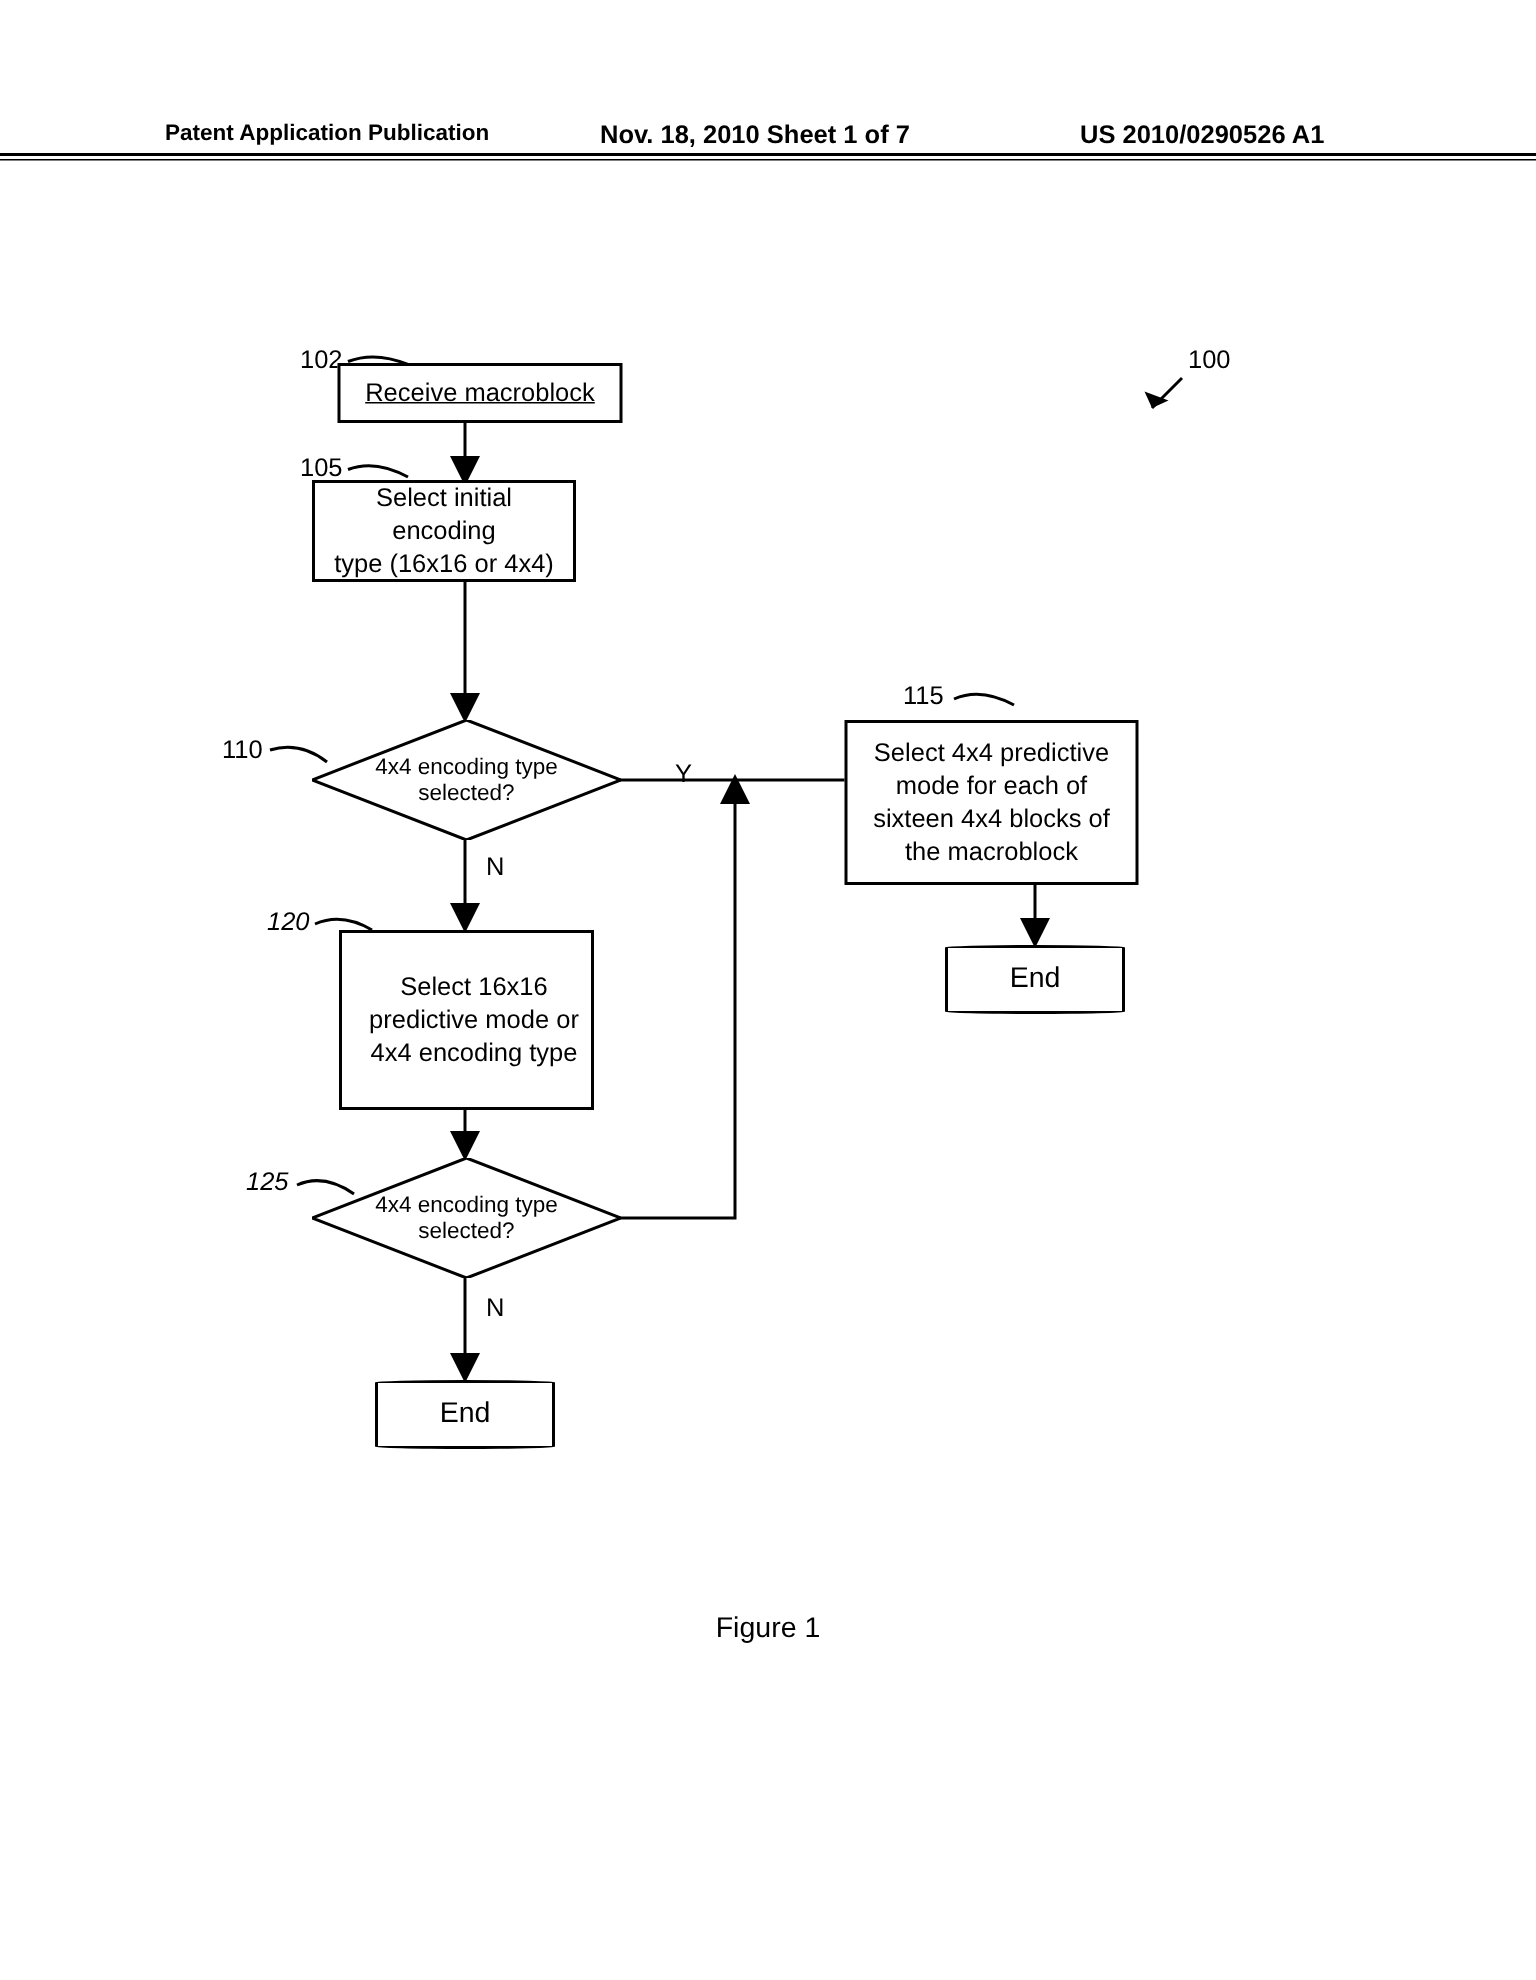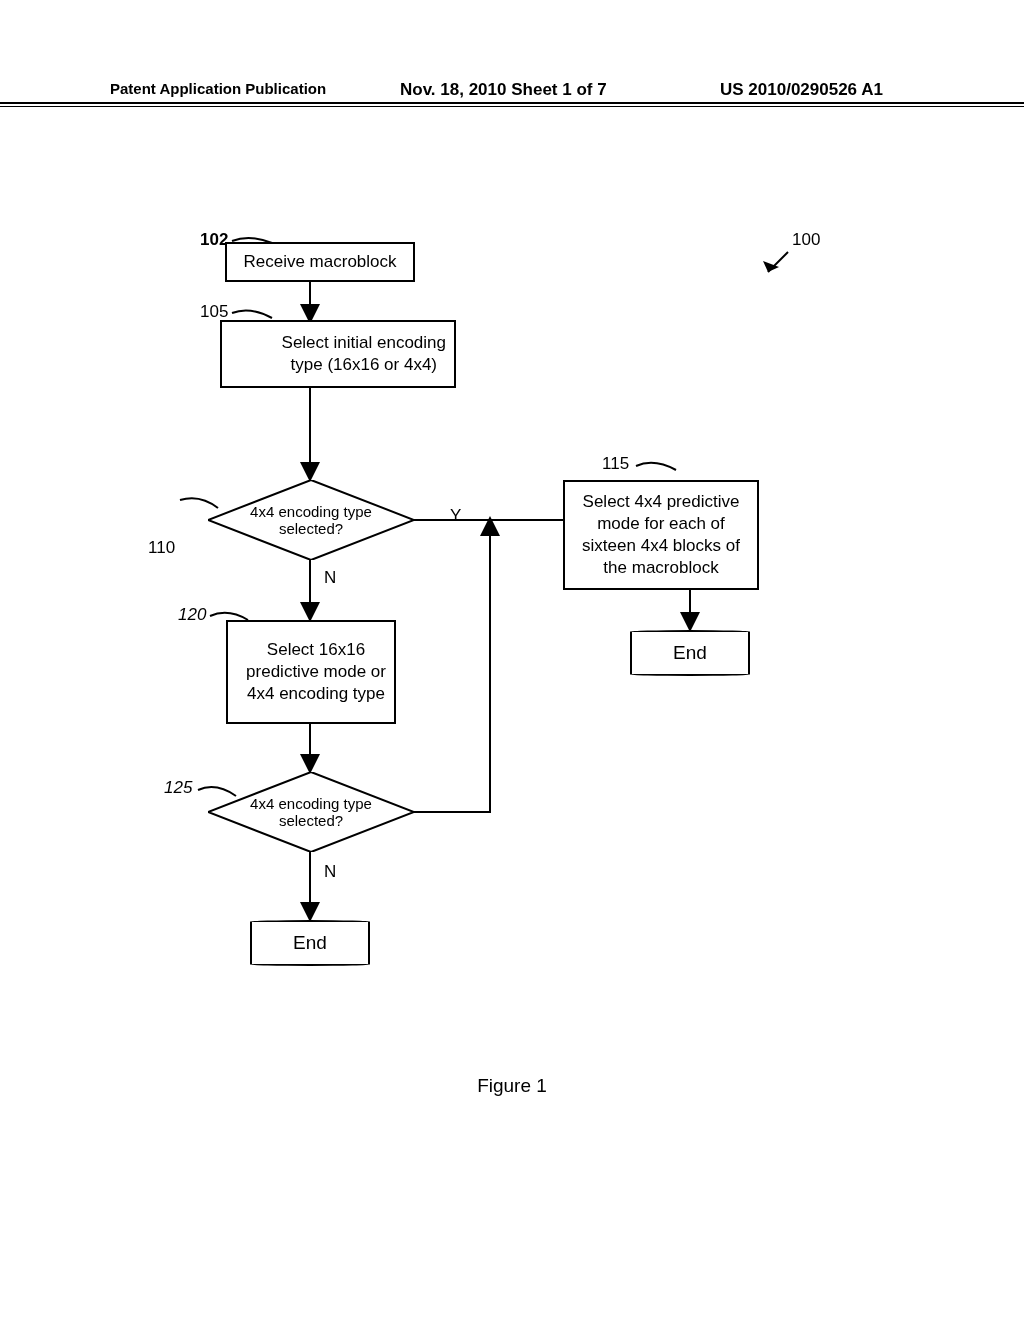--- a/index.html
+++ b/index.html
@@ -120,48 +120,48 @@
     <path d="M210,426 Q228,418 248,430" fill="none" stroke="#000" stroke-width="2"></path>
 
     <path d="M198,600 Q216,592 236,606" fill="none" stroke="#000" stroke-width="2"></path>
 
     <path d="M636,276 Q654,268 676,280" fill="none" stroke="#000" stroke-width="2"></path>
 
     <line x1="788" y1="62" x2="768" y2="82" stroke="#000" stroke-width="2"></line>
     <path d="M768,82 L763,71 L779,77 Z" fill="#000"></path>
   </svg>
 
-  <div class="ref-label" style="top:40px; left:200px;font-weight:bold;">102</div>
+  <div class="ref-label" style="top:40px; left:200px;">102</div>
   <div class="ref-label" style="top:112px; left:200px;">105</div>
-  <div class="ref-label" style="top:300px; left:148px;margin-top:48px;">110</div>
+  <div class="ref-label" style="top:300px; left:148px;">110</div>
   <div class="ref-label" style="top:415px; left:178px;font-style:italic;">120</div>
   <div class="ref-label" style="top:588px; left:164px;font-style:italic;">125</div>
   <div class="ref-label" style="top:264px; left:602px;">115</div>
   <div class="ref-label" style="top:40px;  left:792px;">100</div>
 
   <div class="box" style="top:52px; left:225px; width:190px; height:40px;">
-    <span style="white-space:pre-line;">Receive macroblock</span>
+    <span style="white-space:pre-line;text-decoration:underline;">Receive macroblock</span>
   </div>
 
-  <div class="box" style="top:130px; left:220px; width:236px; height:68px;justify-content:flex-end;">
+  <div class="box" style="top:130px; left:208px; width:176px; height:68px;justify-content:flex-end;">
     <span style="white-space:pre-line;">Select initial encoding
 type (16x16 or 4x4)</span>
   </div>
 
   <div class="diamond" style="top:290px; left:208px; width:206px; height:80px;">
     <svg width="206" height="80">
         <polygon points="103,0 206,40 103,80 0,40" fill="#fff" stroke="#000" stroke-width="2"></polygon>
       </svg>
     <div class="dlabel">
         <span style="white-space:pre-line;">4x4 encoding type
 selected?</span>
       </div>
   </div>
 
-  <div class="box" style="top:430px; left:226px; width:170px; height:104px;padding-left:18px;">
+  <div class="box" style="top:430px; left:226px; width:170px; height:120px;padding-left:18px;">
     <span style="white-space:pre-line;">Select 16x16
 predictive mode or
 4x4 encoding type</span>
   </div>
 
   <div class="diamond" style="top:582px; left:208px; width:206px; height:80px;">
     <svg width="206" height="80">
         <polygon points="103,0 206,40 103,80 0,40" fill="#fff" stroke="#000" stroke-width="2"></polygon>
       </svg>
     <div class="dlabel">

